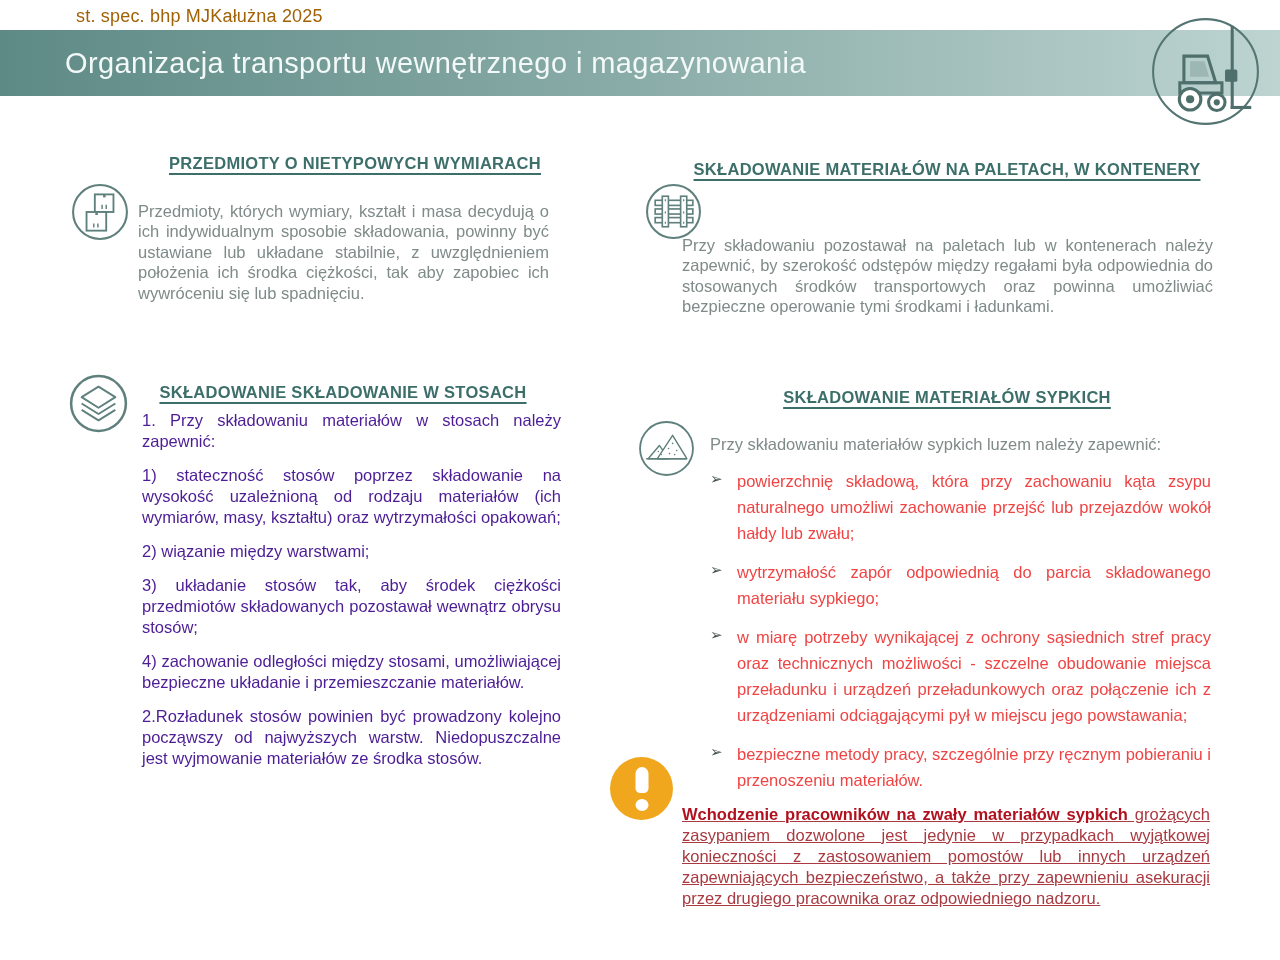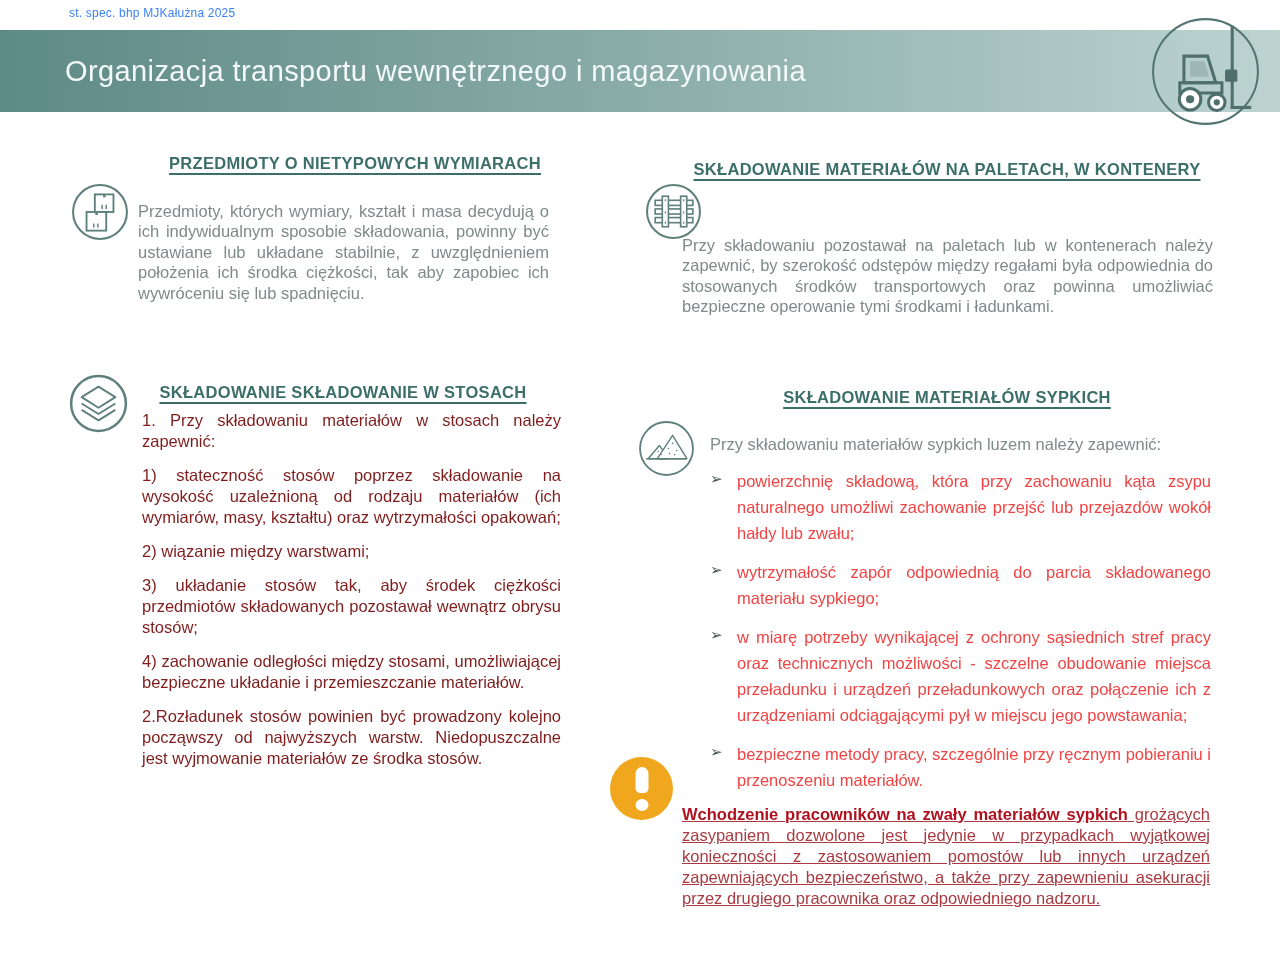--- a/index.html
+++ b/index.html
@@ -2,26 +2,26 @@
 <html lang="pl"><head>
 <meta charset="utf-8">
 <style>
   html,body{margin:0;padding:0;background:#ffffff;}
   .page{
     position:relative;width:1280px;height:960px;background:#ffffff;
     font-family:"Liberation Sans",sans-serif;overflow:hidden;
   }
   
   .credit{
-    position:absolute;left:69px;top:6px;
-    font-size:12px;color:#3b82f6;letter-spacing:.2px;
+    position:absolute;left:76px;top:6px;
+    font-size:18px;color:#a16207;letter-spacing:.2px;
   }
   
   .band{
-    position:absolute;left:0;top:30px;width:1280px;height:82px;
+    position:absolute;left:0;top:30px;width:1280px;height:66px;
     background:linear-gradient(90deg,#5e8a85 0%,#8fb0ac 55%,#bdd4d1 100%);
   }
   .band .title{
     position:absolute;left:65px;top:50%;transform:translateY(-50%);
     margin:0;font-size:29px;font-weight:400;color:#f3f9f8;letter-spacing:.4px;
     white-space:nowrap;
   }
   .forklift-wrap{position:absolute;left:1149px;top:15px;width:113px;height:113px;}
 
   
@@ -38,21 +38,21 @@
   
   .body-text{
     position:absolute;font-size:16.5px;line-height:20.6px;color:#7f8b89;text-align:justify;
   }
   #p-atypical{left:138px;top:184px;width:411px;}
   #p-pallets{left:682px;top:218px;width:531px;}
 
   
   #stacks-flow{position:absolute;left:142px;top:410px;width:419px;}
   #stacks-flow p{
-    margin:0 0 13px 0;font-size:16.5px;line-height:21px;color:#7f1d1d;text-align:justify;
+    margin:0 0 13px 0;font-size:16.5px;line-height:21px;color:#4c1d95;text-align:justify;
   }
   #stacks-flow p.sub{}
 
   
   #bulk-flow{position:absolute;left:710px;top:418px;width:501px;}
   #bulk-flow .intro{
     margin:16px 0 13px 0;font-size:16.5px;line-height:21px;color:#7f8b89;text-align:justify;
   }
   .bullet-row{display:flex;margin-bottom:13px;}
   .blt{flex:0 0 27px;width:27px;color:#44504e;font-size:15px;line-height:21px;}

